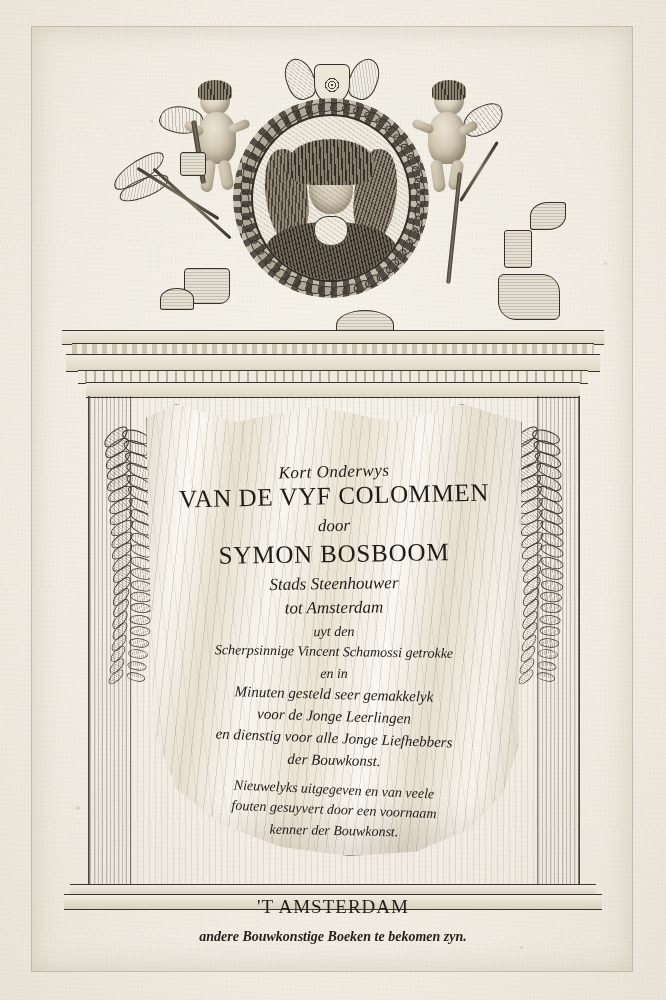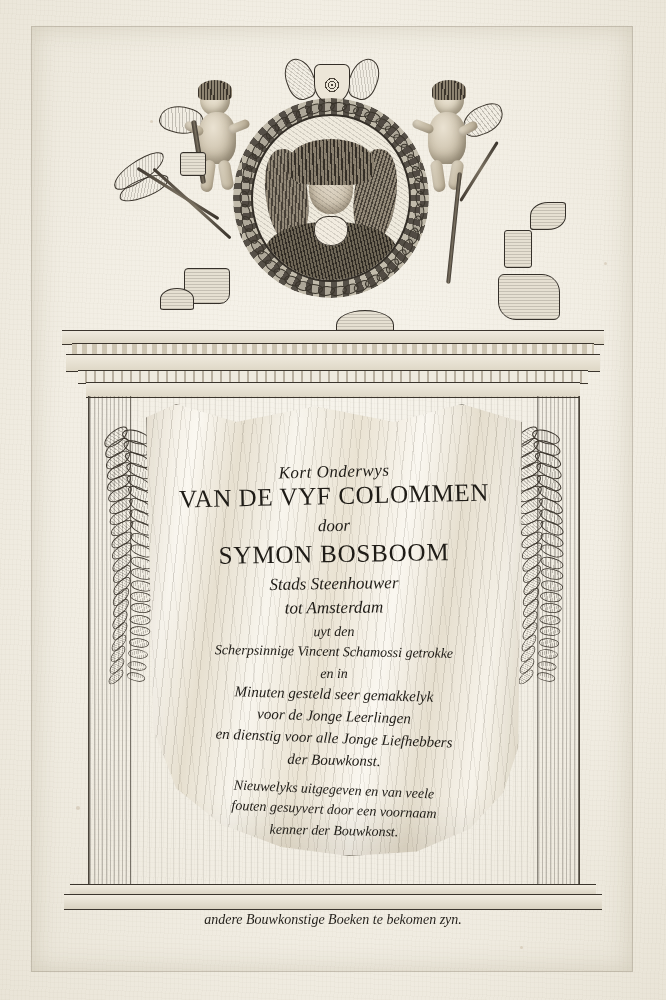--- a/index.html
+++ b/index.html
@@ -594,20 +594,21 @@
     <div class="ln italic" style="top:398px; font-size:14px; transform:rotate(2.4deg);">fouten gesuyvert door een voornaam</div>
     <div class="ln italic" style="top:419px; font-size:14px; transform:rotate(1.2deg);">kenner der Bouwkonst.</div>
   </div>
 
   <div id="base">
     <div class="bb bb1"></div>
     <div class="bb bb2"></div>
   </div>
 
   <div id="imprint">
-    <div class="il italic" style="font-size:14px; margin-top:20px;">andere Bouwkonstige Boeken te bekomen zyn.</div>
+    <div class="il caps" style="font-size:19px; letter-spacing:1px; margin-top:4px;">'T AMSTERDAM</div>
+    <div class="il italic" style="font-size:14px; margin-top:11px;font-weight:bold;">andere Bouwkonstige Boeken te bekomen zyn.</div>
   </div>
 
   <div class="speck" style="left:76px;  top:806px; width:4px; height:4px;"></div>
   <div class="speck" style="left:604px; top:262px; width:3px; height:3px;"></div>
   <div class="speck" style="left:520px; top:946px; width:3px; height:3px;"></div>
   <div class="speck" style="left:150px; top:120px; width:3px; height:3px;"></div>
 </div>
 
 </body></html>

